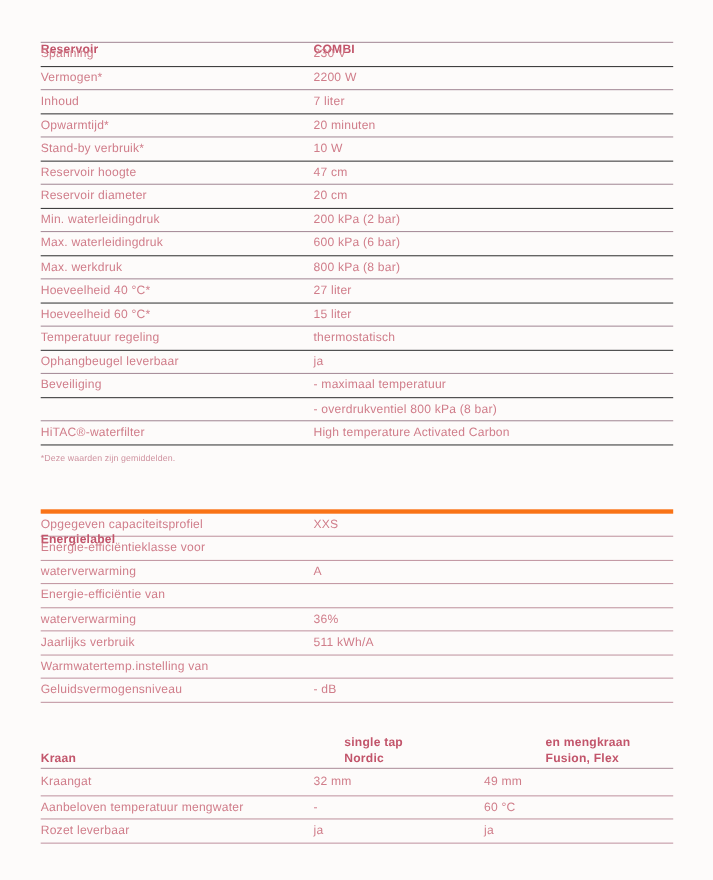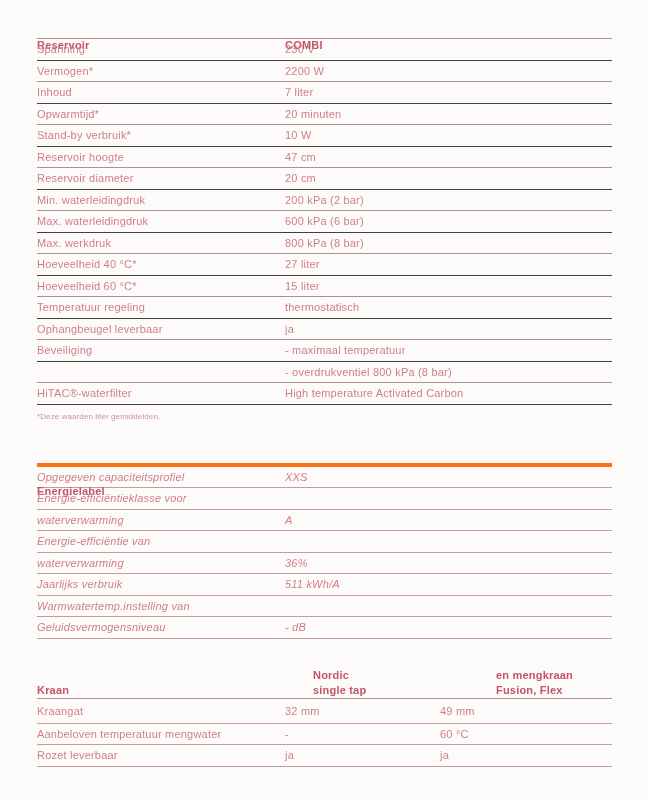--- a/index.html
+++ b/index.html
@@ -42,21 +42,21 @@
     letter-spacing: 0.1px;
   }
   .section-energy { margin-top: 28px; }
   .title-row {
     height: 18px;
     border-bottom: 4px solid #f97316;
     display: flex;
     align-items: flex-start;
     box-sizing: border-box;
   }
-  .t2 .row { border-bottom-color: #c49aa5; font-style: italic; }
+  .t2 .row { border-bottom-color: #c49aa5; }
   .section-kraan { margin-top: 24px; }
   .kraan-header {
     display: flex;
     align-items: flex-end;
     height: 36px;
     border-bottom: 1px solid #b295a0;
     box-sizing: border-box;
     line-height: 15px;
     gap: 28px;
   }
@@ -136,21 +136,21 @@
       </div>
       <div class="row">
         <span class="col1"></span>
         <span class="col3">- overdrukventiel 800 kPa (8 bar)</span>
       </div>
       <div class="row">
         <span class="col1">HiTAC®-waterfilter</span>
         <span class="col3">High temperature Activated Carbon</span>
       </div>
     </div>
-    <div class="footnote">*Deze waarden liter gemiddelden.</div>
+    <div class="footnote">*Deze waarden zijn gemiddelden.</div>
   </div>
 
   <div class="t2 section-energy">
     <div class="title-row">
       <span class="bold">Energielabel</span>
     </div>
     <div>
       <div class="row">
         <span class="col1">Opgegeven capaciteitsprofiel</span>
         <span class="col3">XXS</span>
@@ -183,22 +183,22 @@
         <span class="col1">Geluidsvermogensniveau</span>
         <span class="col3">- dB</span>
       </div>
     </div>
   </div>
 
   <div class="t3 section-kraan">
     <div class="kraan-header">
       <span class="col1 bold">Kraan</span>
       <span class="col2 bold">
+        <span style="display:block">single tap</span>
         <span style="display:block">Nordic</span>
-        <span style="display:block">single tap</span>
       </span>
       <span class="col3 bold">
         <span style="display:block">en mengkraan</span>
         <span style="display:block">Fusion, Flex</span>
       </span>
     </div>
     <div>
       <div class="row row-first">
         <span class="col1">Kraangat</span>
         <span class="col2">32 mm</span>

